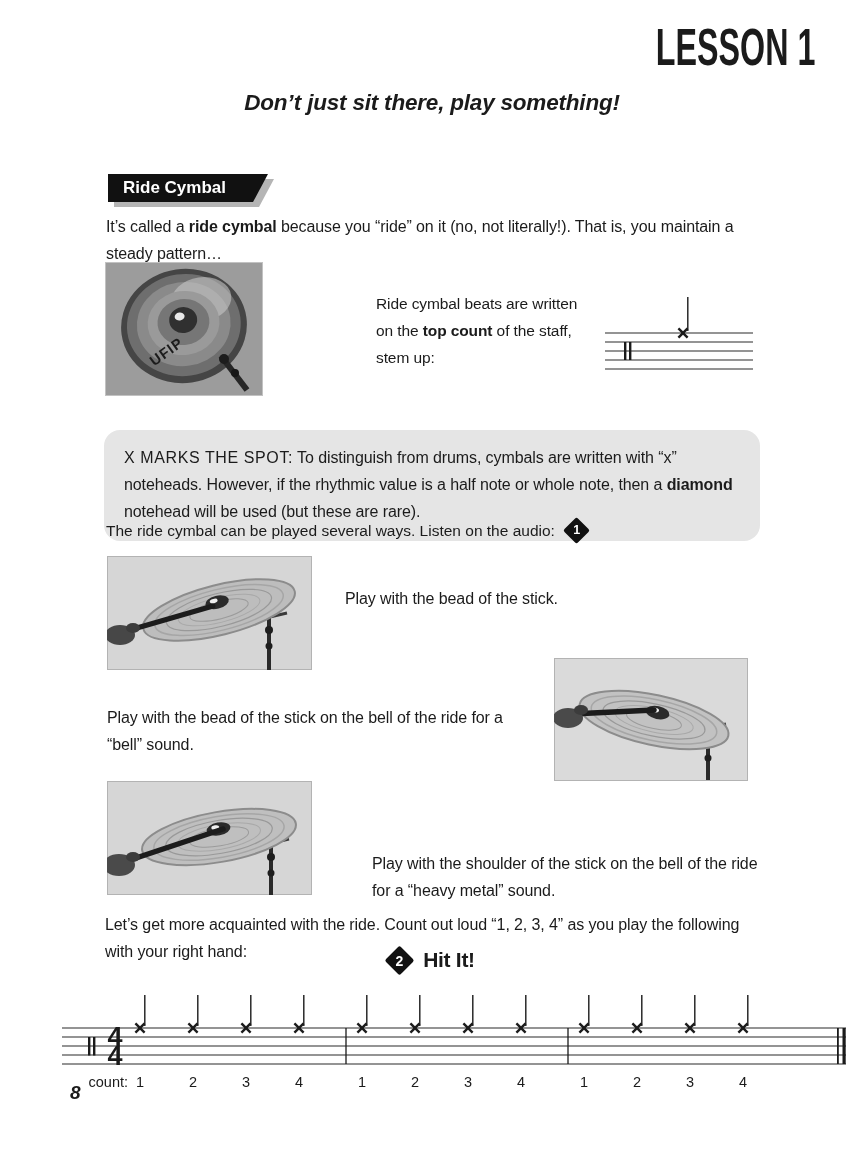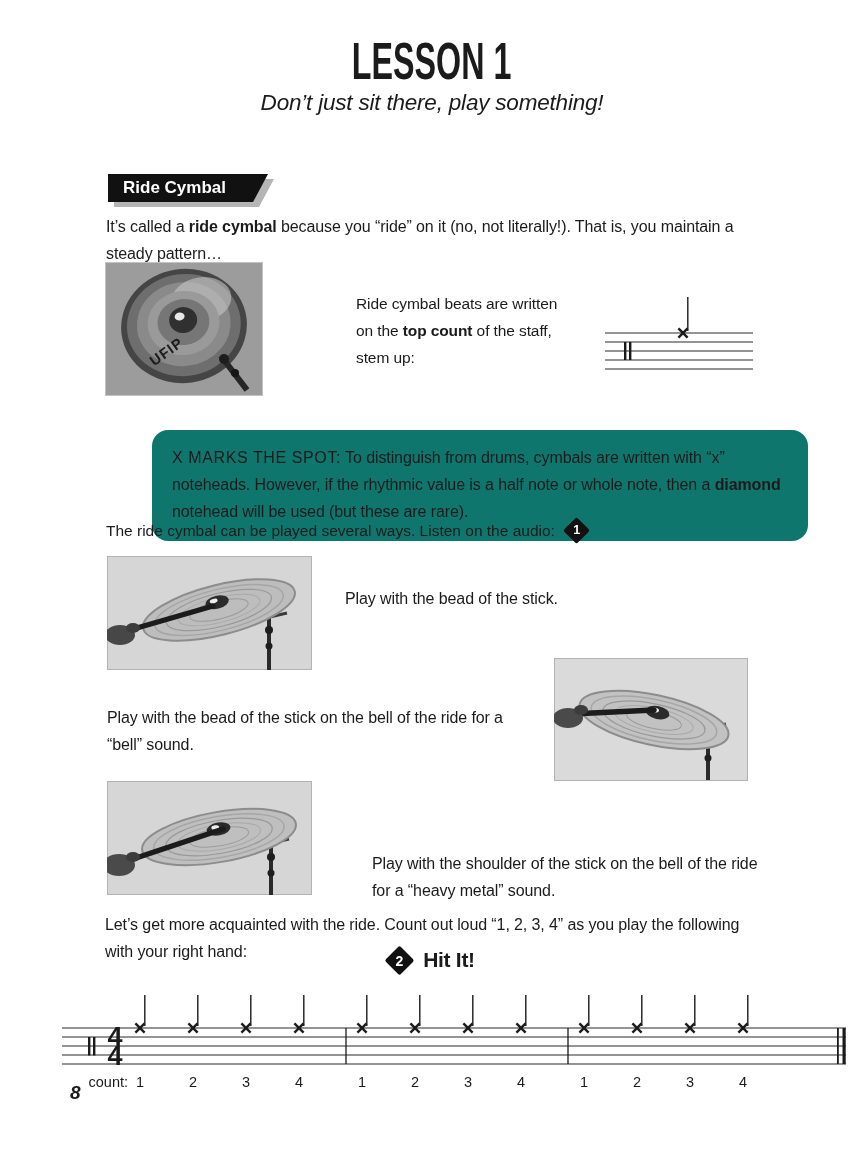--- a/index.html
+++ b/index.html
@@ -6,46 +6,46 @@
   #page{
     position:relative;width:864px;height:1152px;background:#ffffff;
     margin:0 auto;overflow:hidden;color:#1b1b1b;
     font-family:"Liberation Sans",sans-serif;
   }
   .abs{position:absolute;}
   .txt{font-size:16px;line-height:1.68;letter-spacing:-0.1px;white-space:pre-line;}
   b{font-weight:bold;}
 
   
-  .title-row{top:34px;left:0;width:100%;text-align:center;}
+  .title-row{top:20px;left:0;width:100%;text-align:right;}
   .title-inner{display:inline-block;font-size:52px;font-weight:bold;letter-spacing:0px;
     transform:scaleX(0.62);transform-origin:center;line-height:1.05;}
   .subtitle-row{top:90px;left:0;width:100%;text-align:center;
-    font-size:22.5px;font-weight:normal;font-style:italic;letter-spacing:-0.2px;}
+    font-size:22.5px;font-weight:bold;font-style:italic;letter-spacing:-0.2px;}
 
   
   .intro{left:106px;top:137px;font-size:15.5px;}
   .intro .lead{font-size:27px;font-weight:400;}
 
   
   .banner-wrap{left:108px;top:174px;width:180px;height:36px;}
   .banner-shadow{position:absolute;left:6px;top:5px;width:160px;height:28px;background:#b5b5b5;
     clip-path:polygon(0 0,100% 0,calc(100% - 15px) 100%,0 100%);}
   .banner-face{position:absolute;left:0;top:0;width:160px;height:28px;background:#111;
     clip-path:polygon(0 0,100% 0,calc(100% - 15px) 100%,0 100%);
     color:#fff;font-weight:bold;font-size:17px;line-height:27px;padding-left:15px;box-sizing:border-box;}
 
   .desc{left:106px;top:214px;}
-  .note-col{left:356px;top:290px;width:236px;font-size:15.5px;line-height:1.75;}
+  .note-col{left:376px;top:290px;width:236px;font-size:15.5px;line-height:1.75;}
 
   .photo{position:absolute;display:block;}
 
   
-  .callout{left:104px;top:430px;width:656px;background:#0f766e;border-radius:16px;
-    padding:15px 20px;box-sizing:border-box;margin-left:48px;}
+  .callout{left:104px;top:430px;width:656px;background:#e5e5e5;border-radius:16px;
+    padding:15px 20px;box-sizing:border-box;}
   .callout .lead{letter-spacing:0.6px;}
 
   .audio-line{left:106px;top:521px;font-size:15.5px;display:flex;align-items:flex-end;}
   .diamond{width:19px;height:19px;background:#111;transform:rotate(45deg);border-radius:2px;
     display:inline-flex;align-items:center;justify-content:center;flex:0 0 auto;}
   .diamond span{transform:rotate(-45deg);color:#fff;font-weight:bold;font-size:12.5px;line-height:1;}
   .audio-line .diamond{margin-left:12px;}
 
   .cap-bead{left:345px;top:586px;}
   .cap-bell{left:107px;top:705px;}

